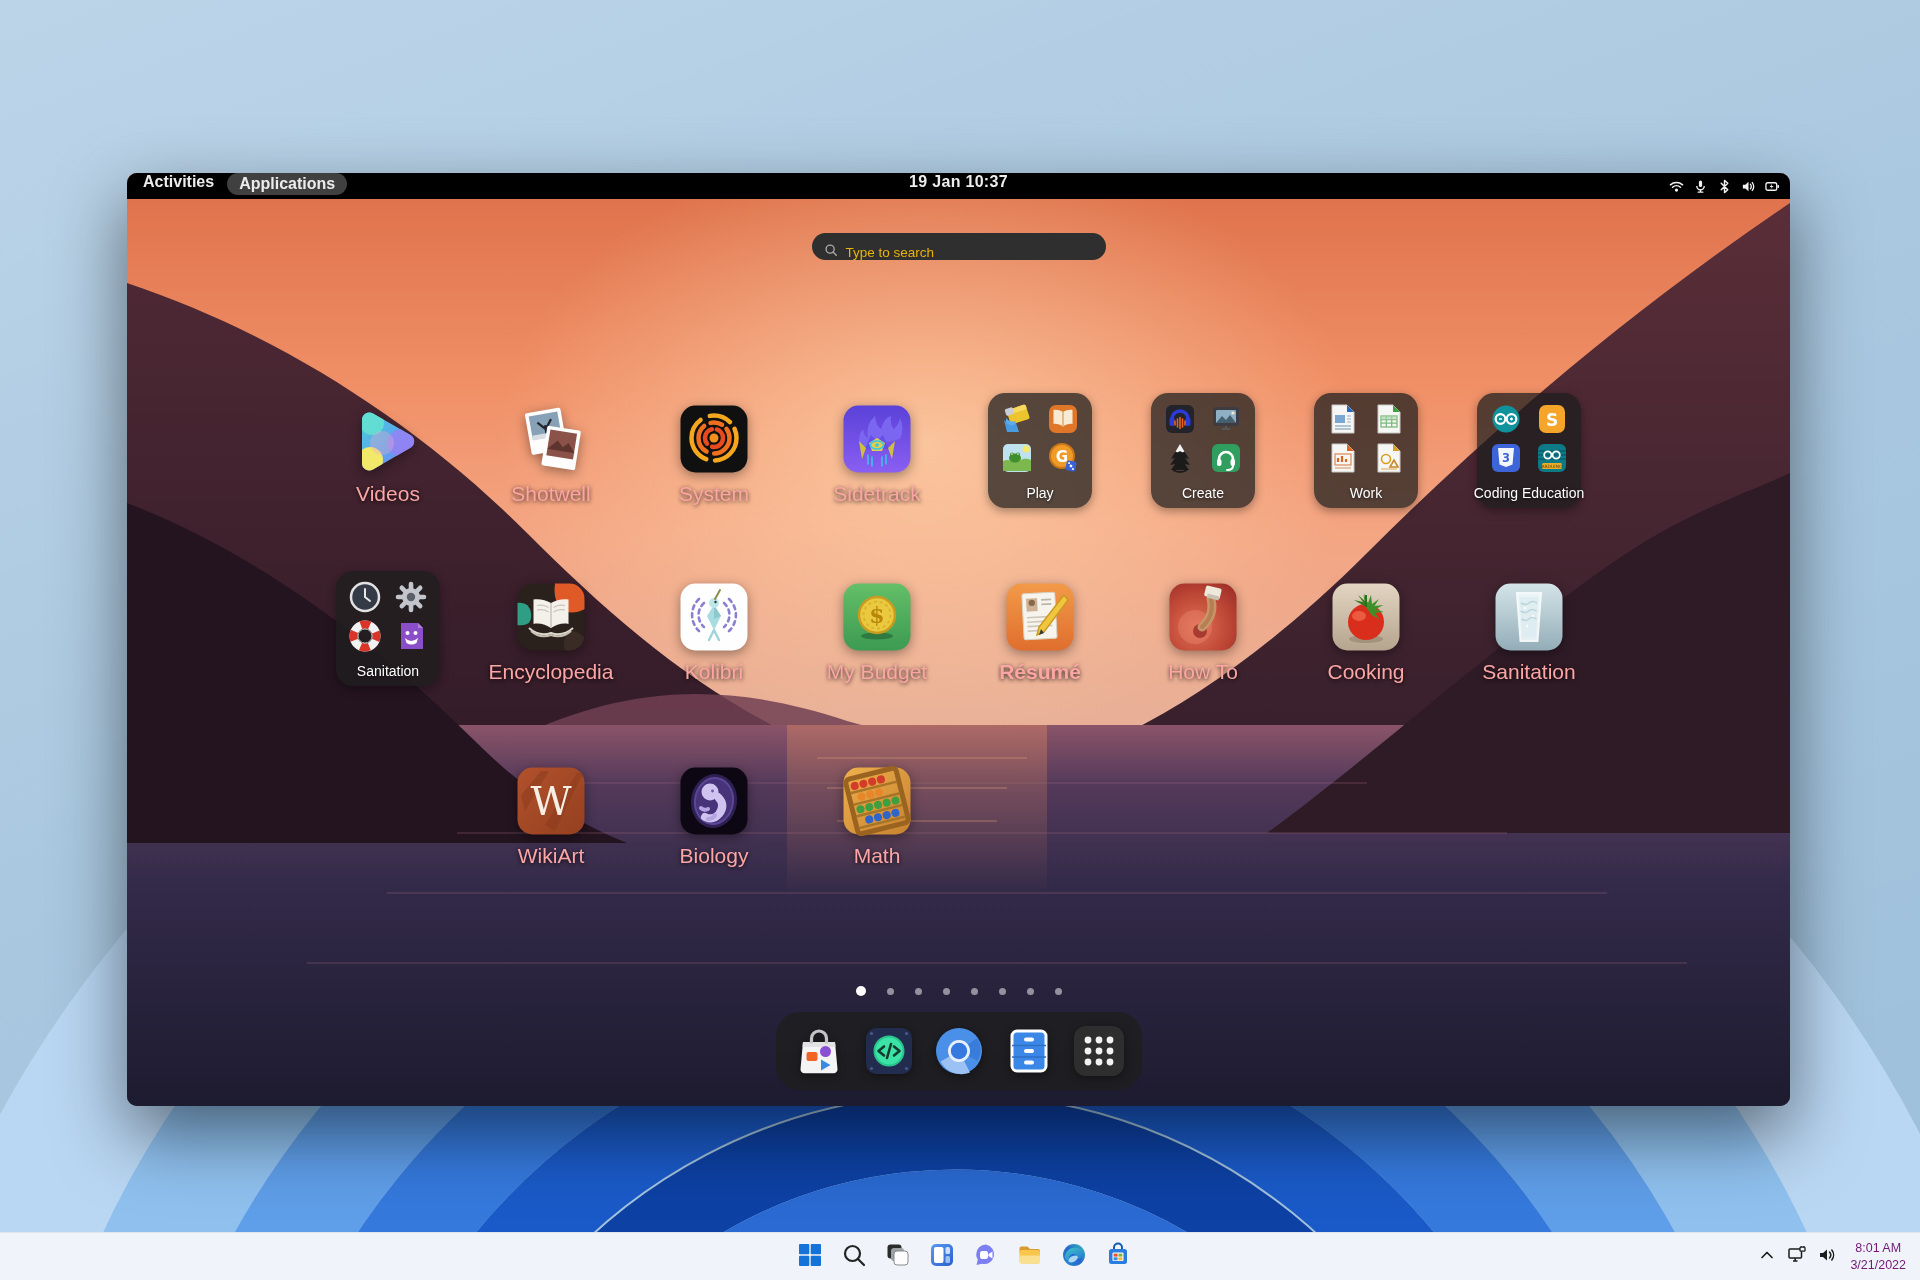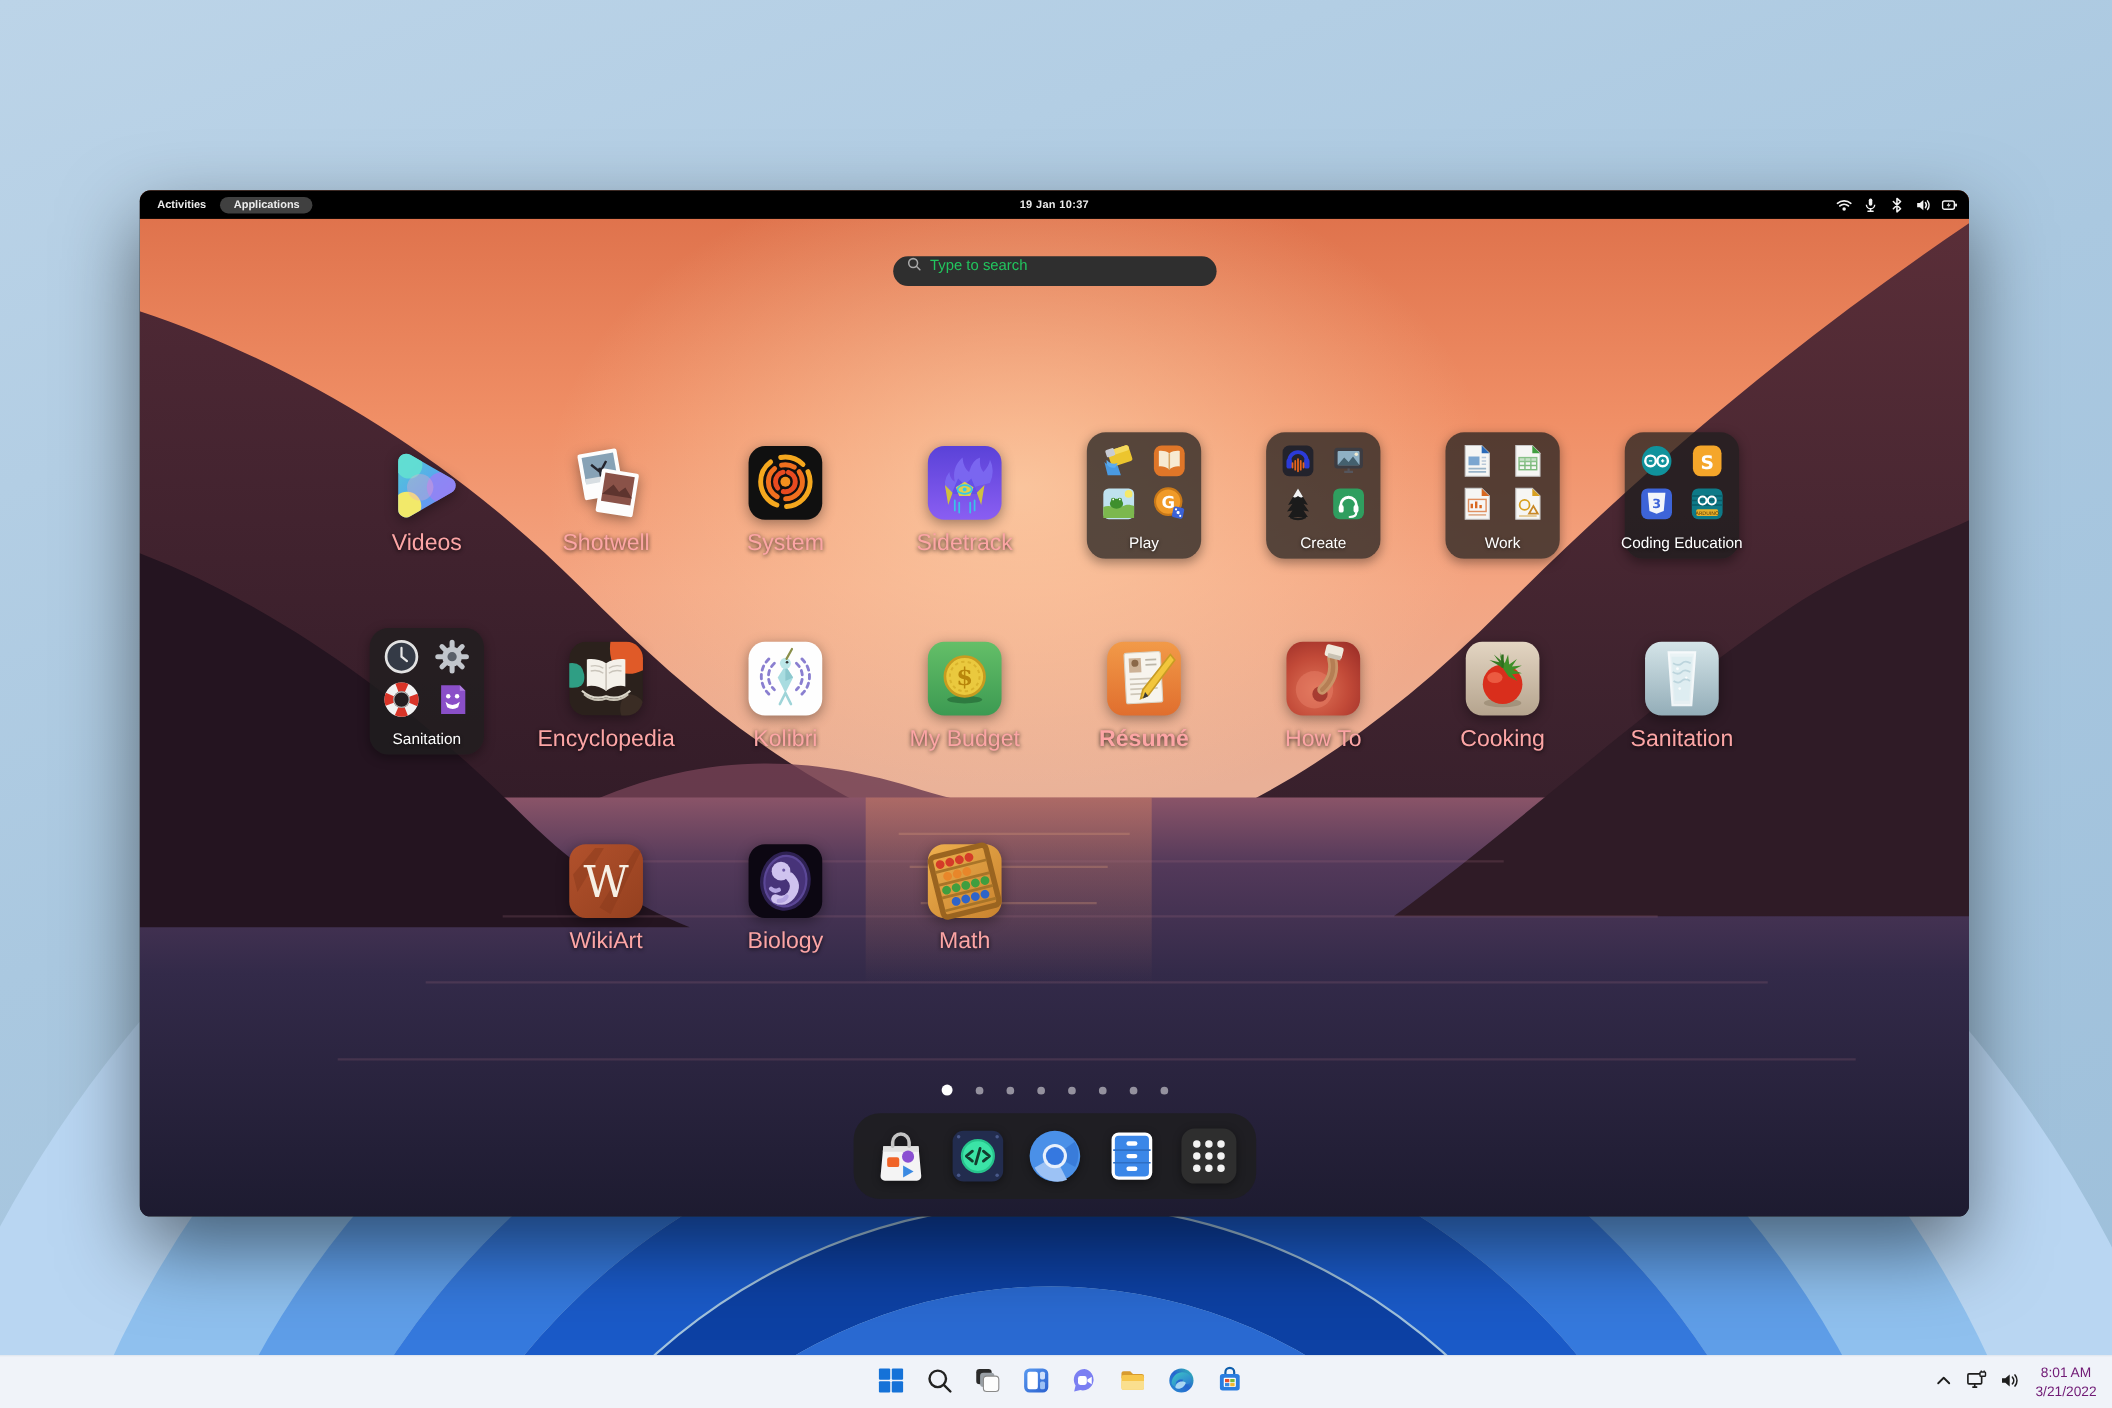--- a/index.html
+++ b/index.html
@@ -6,30 +6,30 @@
   body{width:1920px;height:1280px;overflow:hidden;position:relative;
        background:linear-gradient(160deg,#bcd4e8 0%,#aac8e0 45%,#9dbfda 100%);
        font-family:"Liberation Sans",sans-serif;-webkit-font-smoothing:antialiased}
   #bloom{position:absolute;left:0;top:0;width:1920px;height:1280px}
 
   
   .gnome-window{position:absolute;left:127px;top:173px;width:1663px;height:933px;
        border-radius:10px;overflow:hidden;box-shadow:0 28px 70px rgba(0,0,0,.5);background:#222}
   .scenery{position:absolute;left:0;top:0;width:100%;height:100%}
   .topbar{position:absolute;top:0;left:0;right:0;height:26px;background:#000;
-       display:flex;align-items:center;color:#ececec;font-size:10px;font-weight:700;z-index:5}
+       display:flex;align-items:flex-start;color:#ececec;font-size:16px;font-weight:700;z-index:5}
   .tb-activities{margin-left:16px;cursor:pointer}
   .tb-applications{margin-left:13px;background:#404040;border-radius:13px;padding:2px 12px;cursor:pointer}
   .tb-clock{position:absolute;left:50%;transform:translateX(-50%);letter-spacing:.3px;cursor:pointer}
   .tb-status{position:absolute;right:10px;top:0;height:26px;display:flex;gap:9px;align-items:center;cursor:pointer}
   .tb-status span{display:flex;align-items:center}
 
   .search-bar{position:absolute;left:50%;transform:translateX(-50%);top:60px;width:294px;height:27px;
-       background:#2f2f2f;border-radius:14px;display:flex;align-items:flex-start;gap:8px;padding:0 12px;
-       box-sizing:border-box;color:#22c55e;font-size:13.5px;z-index:4;cursor:text}
+       background:#2f2f2f;border-radius:14px;display:flex;align-items:flex-end;gap:8px;padding:0 12px;
+       box-sizing:border-box;color:#eab308;font-size:13.5px;z-index:4;cursor:text}
 
   #grid{position:absolute;left:0;top:0;right:0;bottom:0;z-index:3}
   .app-item{position:absolute;width:150px;display:flex;flex-direction:column;align-items:center;cursor:pointer}
   .app-icon{width:72px;height:72px;filter:drop-shadow(0 3px 6px rgba(0,0,0,.38))}
   .app-label{margin-top:7px;font-size:21px;color:#fca5a5;text-shadow:0 1px 4px rgba(0,0,0,.8);white-space:nowrap}
   .folder-item{position:absolute;width:104px;height:115px;background:rgba(30,30,30,.74);
        border-radius:17px;box-shadow:0 3px 10px rgba(0,0,0,.35);cursor:pointer}
   .mini-grid{display:grid;grid-template-columns:34px 34px;gap:5px 12px;justify-content:center;margin-top:9px}
   .mini{width:34px;height:34px;display:flex;align-items:center;justify-content:center}
   .folder-label{position:absolute;bottom:7px;left:50%;transform:translateX(-50%);

